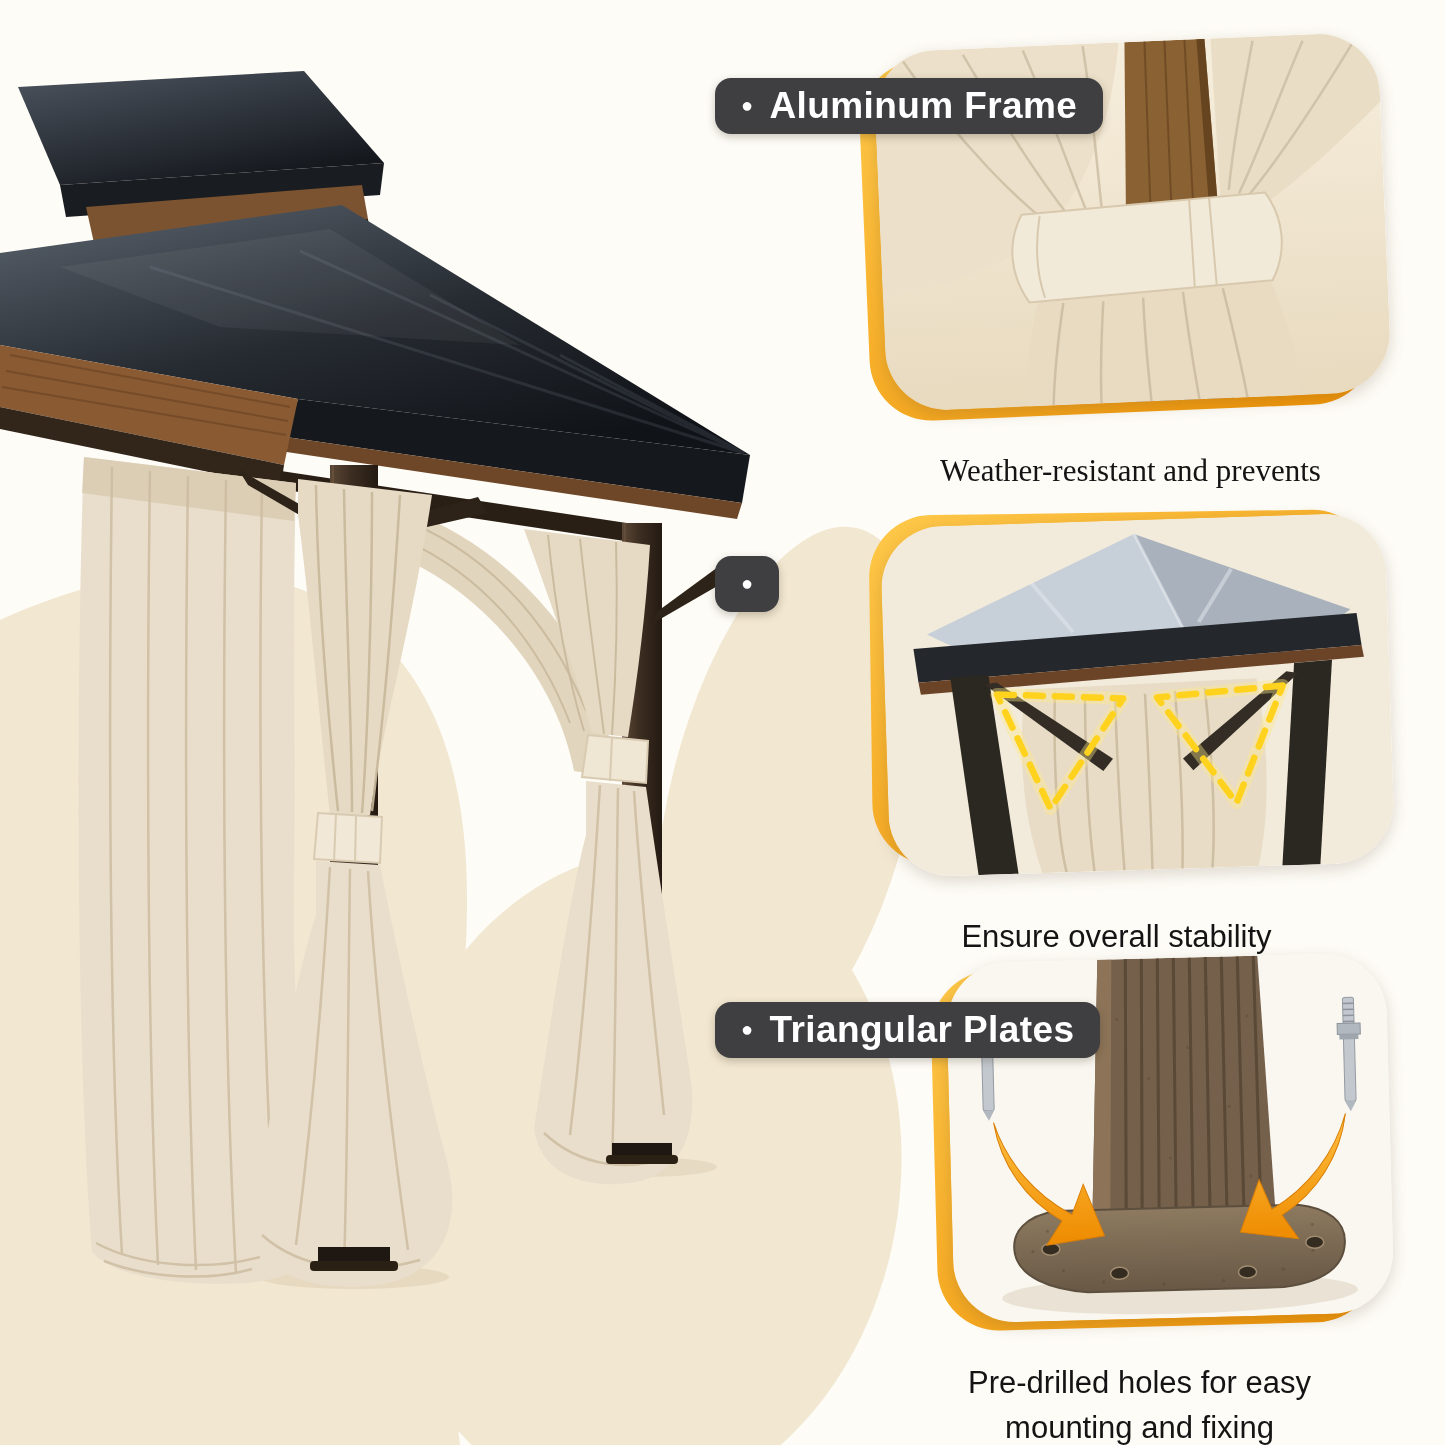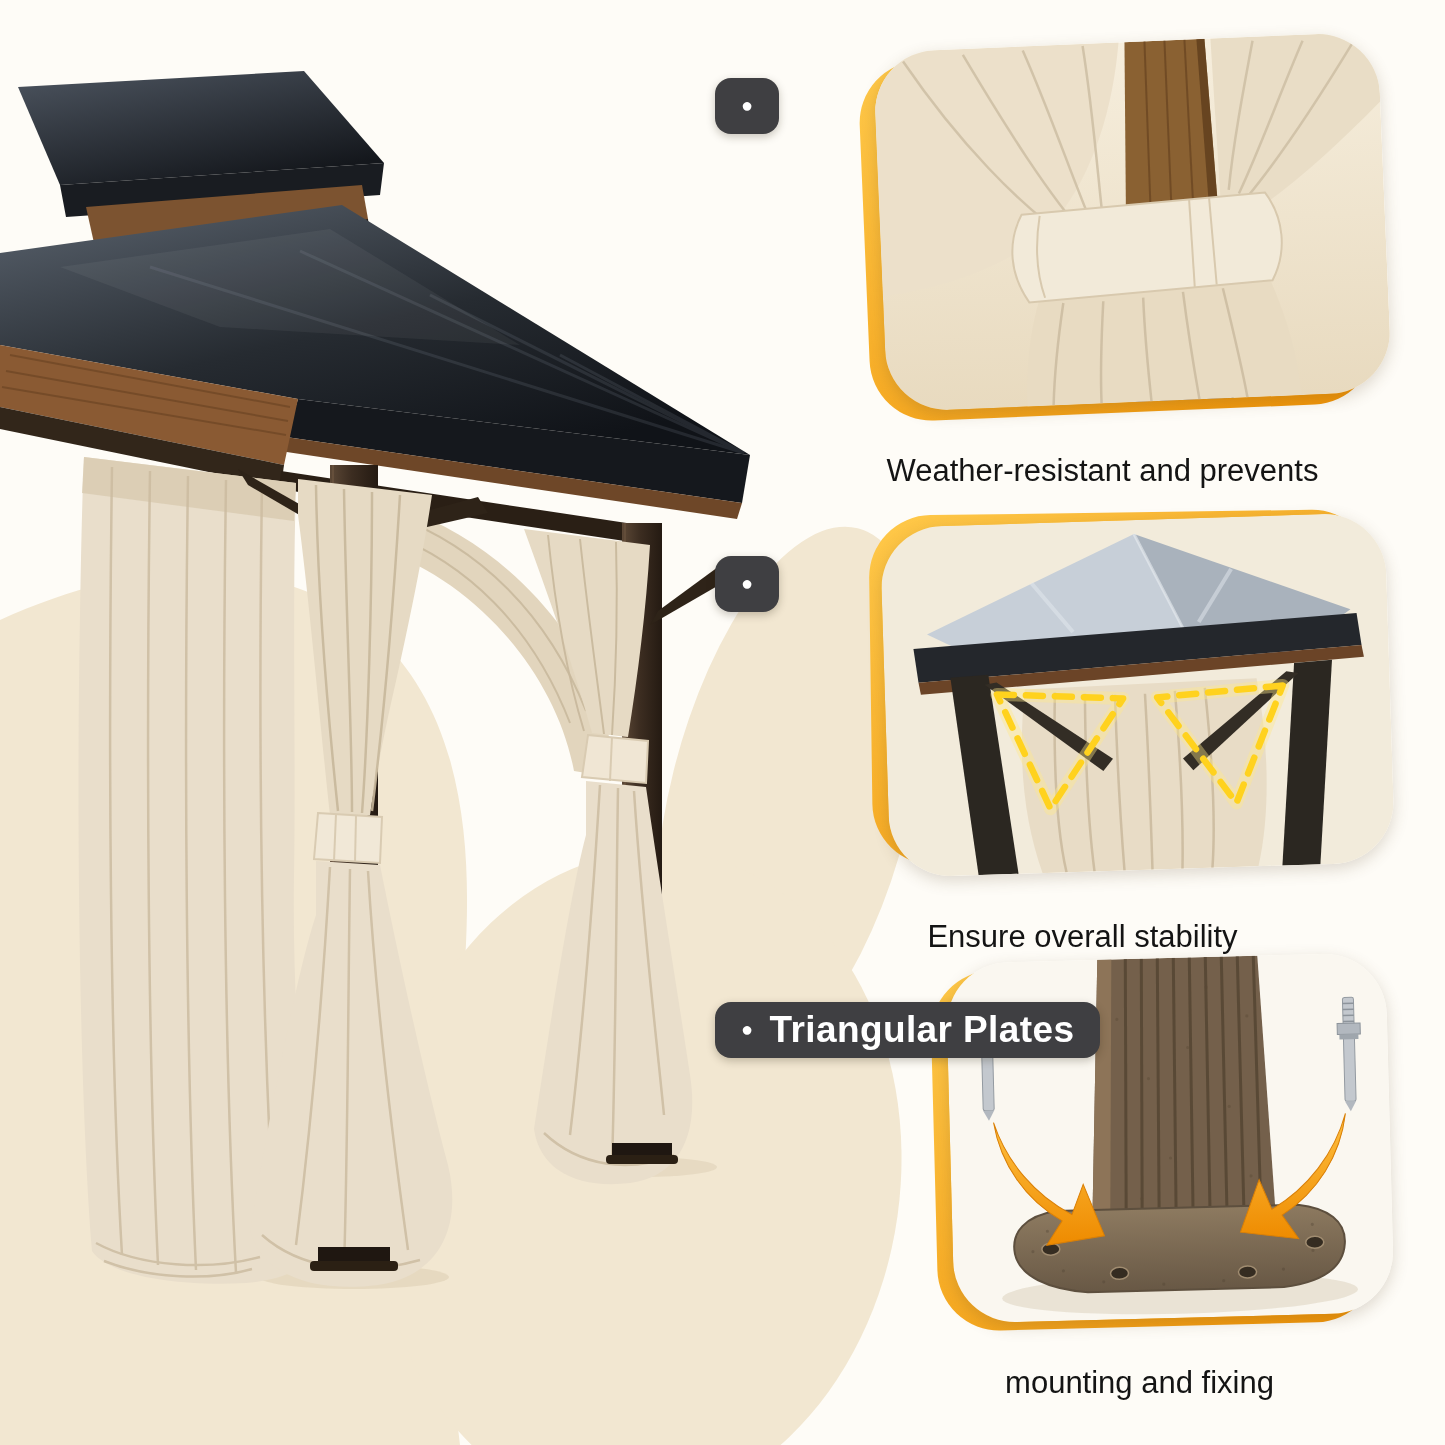--- a/index.html
+++ b/index.html
@@ -24,22 +24,22 @@
         background:linear-gradient(150deg,#ffc94a,#ef9205);}
   .f1-card .card-accent{transform:translate(-16px,10px);}
   .f2-card .card-accent{transform:translate(-14px,-8px) rotate(1deg);}
   .f3-card .card-accent{transform:translate(-16px,8px);}
   .card-inner{position:absolute;inset:0;border-radius:inherit;overflow:hidden;
         box-shadow:0 5px 16px rgba(90,70,40,.20);}
   .card-inner svg{display:block;}
 
   .desc{position:absolute;z-index:4;text-align:center;font-size:31px;color:#141414;line-height:1.45;}
   .desc span{display:block;}
-  .f1-desc{left:830px;top:418px;width:545px;}
-  .f2-desc{left:810px;top:884px;width:545px;}
+  .f1-desc{left:858px;top:418px;width:545px;font-family:Liberation Serif, serif;}
+  .f2-desc{left:844px;top:884px;width:545px;}
   .f3-desc{left:872px;top:1330px;width:535px;}
 </style>
 </head>
 <body>
 
 <div class="canvas">
 
   <svg class="bg-svg" width="1445" height="1445" viewBox="0 0 1445 1445">
     <rect x="0" y="0" width="1445" height="1445" fill="#fefcf7"></rect>
     <path d="M0,620 C220,520 400,580 450,760 C500,940 420,1120 460,1445 L0,1445 Z" fill="#f2e7d1"></path>
@@ -177,20 +177,21 @@
       <rect x="318" y="1192" width="72" height="16" fill="#1f1711"></rect>
       <rect x="310" y="1206" width="88" height="10" rx="4" fill="#2b2014"></rect>
       <rect x="612" y="1088" width="60" height="14" fill="#1f1711"></rect>
       <rect x="606" y="1100" width="72" height="9" rx="4" fill="#2b2014"></rect>
     </g>
   </svg>
 
   <section>
     <div class="pill f1-pill">
       <span class="dot">●</span>
+      <span>Aluminum Frame</span>
     </div>
 
     <div class="card-wrap f1-card">
       <div class="card-accent"></div>
       <div class="card-inner">
         <svg width="505" height="360" viewBox="0 0 505 360">
           <defs>
             <linearGradient id="gC1" x1="0" y1="0" x2="0" y2="1">
               <stop offset="0" stop-color="#f6eedd"></stop>
                 <stop offset="1" stop-color="#e8dabf"></stop>
@@ -389,17 +390,18 @@
               </g>
             <rect x="2" y="26" width="23" height="11" fill="#b2b8bf" stroke="#8d949b"></rect>
             <rect x="4" y="37" width="19" height="5" fill="#9fa6ad"></rect>
             <path d="M8,104 L19,104 L13.5,114 Z" fill="#b2b8bf"></path>
           </g>
         </svg>
       </div>
     </div>
 
     <p class="desc f3-desc">
+      <span>Pre-drilled holes for easy</span>
       <span>mounting and fixing</span>
     </p>
   </section>
 
 </div>
 
 </body></html>

